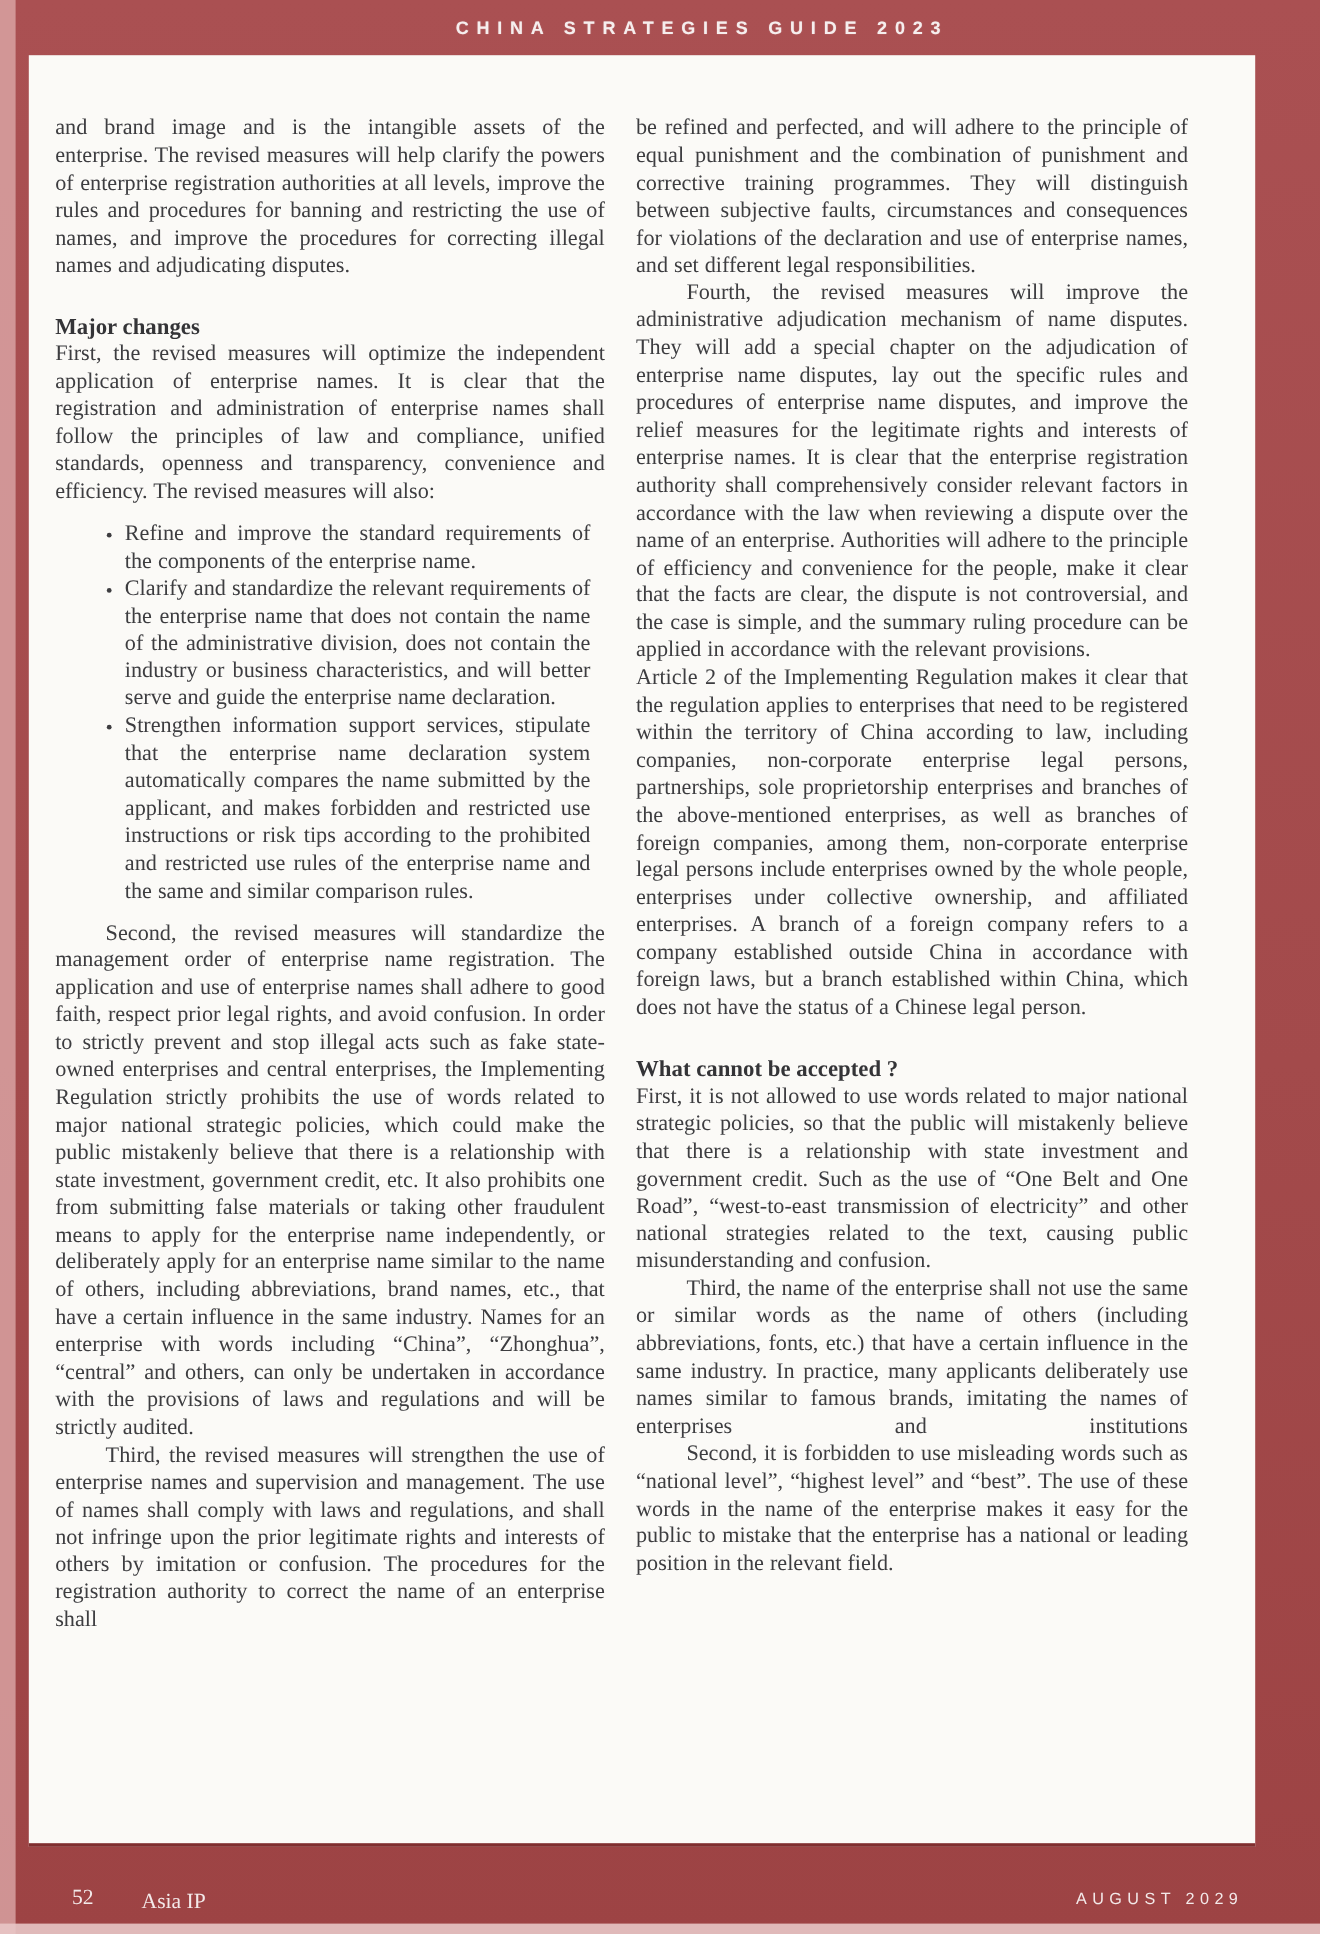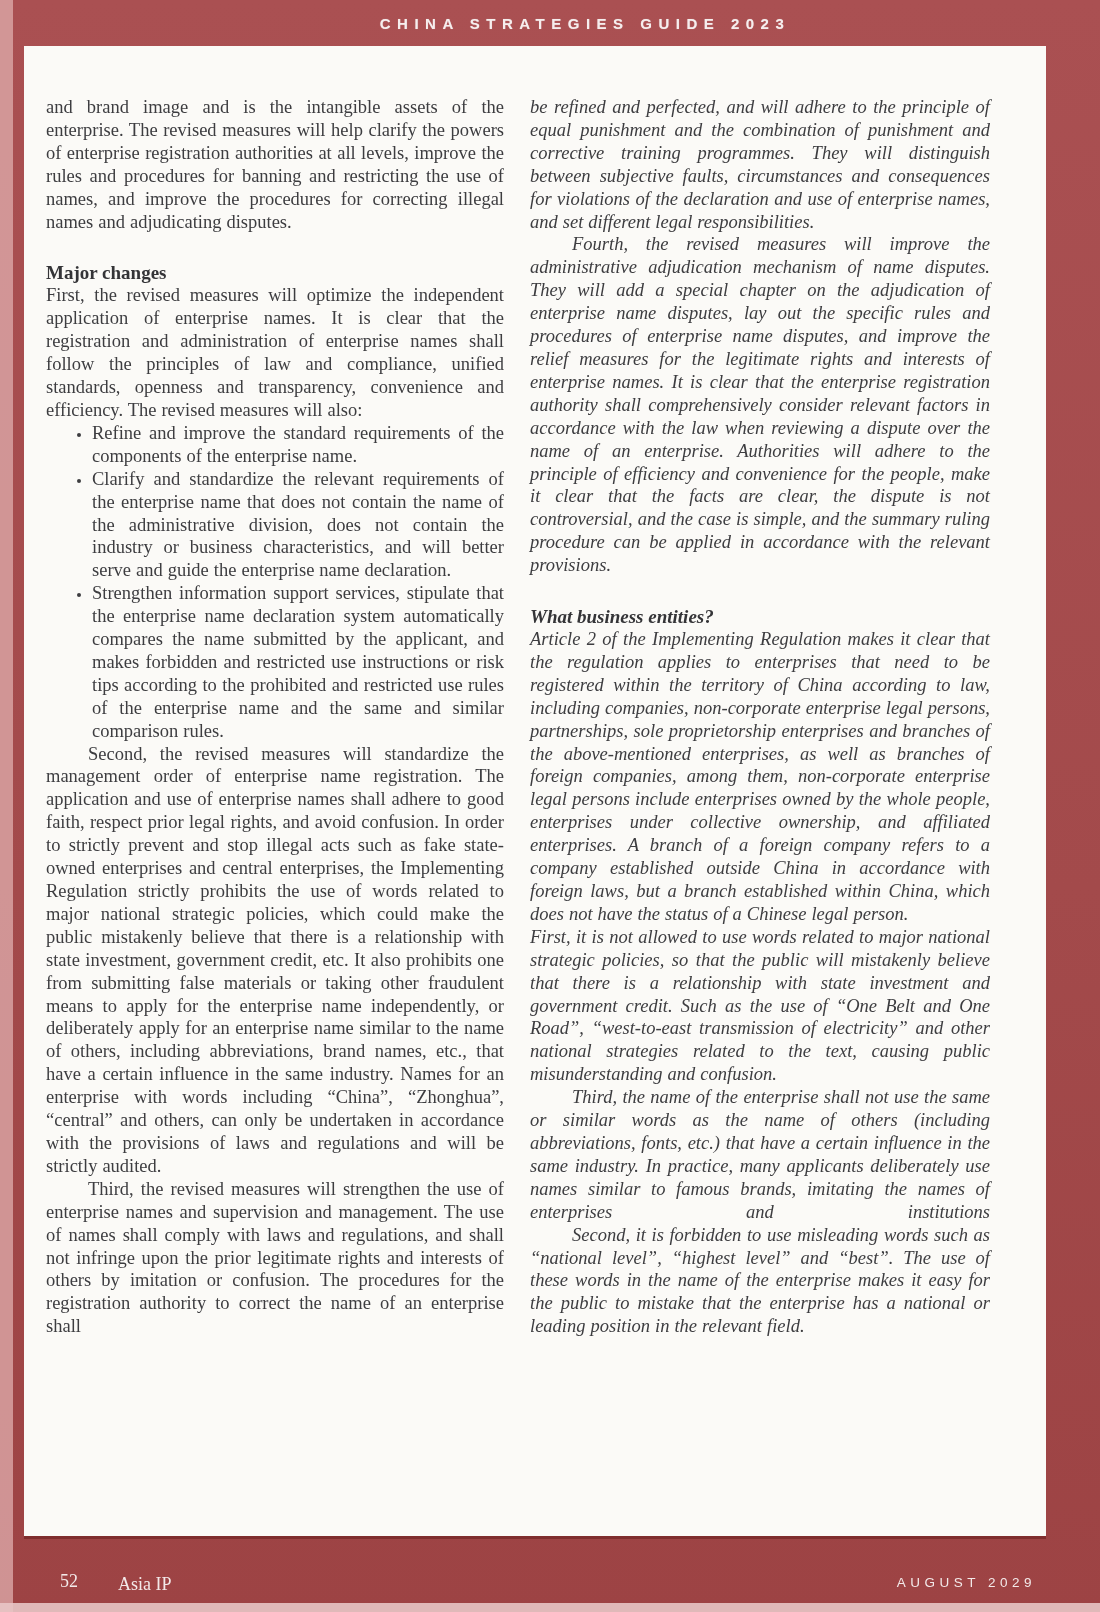--- a/index.html
+++ b/index.html
@@ -41,21 +41,21 @@
     position:absolute; left:24px; top:46px;
     width:1022px; height:1493px;
     background:#fbfaf7;
     border-bottom:3px solid #7f2e2e;
     box-sizing:border-box;
     padding:50px 0 0 22px;
     overflow:hidden;
   }
   .cols { display:flex; gap:26px; }
   .col { width:458px; }
-  .col-right { width:460px;font-style:italic; }
+  .col-right { width:460px; }
   .p, .bullets li {
     margin:0;
     font-size:18.5px;
     line-height:22.9px;
     color:#3d3d40;
     text-align:justify;
     word-spacing:.02em;
   }
   .p.indent { text-indent:42px; }
   .p.gap { }
@@ -63,21 +63,21 @@
   .h {
     margin:28px 0 0 0;
     font-size:19px;
     line-height:23px;
     font-weight:bold;
     color:#343437;
     text-align:left;
   }
   .h.first { margin-top:28px; }
   .bullets {
-    margin:0; padding:0 0 0 46px;
+    margin:12px; padding:0 0 0 46px;
     list-style:disc outside;
   }
   .bullets li::marker { font-size:13px; color:#3d3d40; }
   
   .footband {
     position:absolute; left:0; top:1551px; width:100%; height:61px;
     color:#f3e9e9;
   }
   .pageno {
     position:absolute; left:60px; top:20px;
@@ -121,22 +121,22 @@
           <li>Clarify and standardize the relevant requirements of the enterprise name that does not contain the name of the administrative division, does not contain the industry or business characteristics, and will better serve and guide the enterprise name declaration.</li>
           <li>Strengthen information support services, stipulate that the enterprise name declaration system automatically compares the name submitted by the applicant, and makes forbidden and restricted use instructions or risk tips according to the prohibited and restricted use rules of the enterprise name and the same and similar comparison rules.</li>
         </ul>
         <p class="p indent gap">Second, the revised measures will standardize the management order of enterprise name registration. The application and use of enterprise names shall adhere to good faith, respect prior legal rights, and avoid confusion. In order to strictly prevent and stop illegal acts such as fake state-owned enterprises and central enterprises, the Implementing Regulation strictly prohibits the use of words related to major national strategic policies, which could make the public mistakenly believe that there is a relationship with state investment, government credit, etc. It also prohibits one from submitting false materials or taking other fraudulent means to apply for the enterprise name independently, or deliberately apply for an enterprise name similar to the name of others, including abbreviations, brand names, etc., that have a certain influence in the same industry. Names for an enterprise with words including “China”, “Zhonghua”, “central” and others, can only be undertaken in accordance with the provisions of laws and regulations and will be strictly audited.</p>
         <p class="p indent runover">Third, the revised measures will strengthen the use of enterprise names and supervision and management. The use of names shall comply with laws and regulations, and shall not infringe upon the prior legitimate rights and interests of others by imitation or confusion. The procedures for the registration authority to correct the name of an enterprise shall</p>
       </section>
 
       <section class="col col-right">
         <p class="p">be refined and perfected, and will adhere to the principle of equal punishment and the combination of punishment and corrective training programmes. They will distinguish between subjective faults, circumstances and consequences for violations of the declaration and use of enterprise names, and set different legal responsibilities.</p>
         <p class="p indent">Fourth, the revised measures will improve the administrative adjudication mechanism of name disputes. They will add a special chapter on the adjudication of enterprise name disputes, lay out the specific rules and procedures of enterprise name disputes, and improve the relief measures for the legitimate rights and interests of enterprise names. It is clear that the enterprise registration authority shall comprehensively consider relevant factors in accordance with the law when reviewing a dispute over the name of an enterprise. Authorities will adhere to the principle of efficiency and convenience for the people, make it clear that the facts are clear, the dispute is not controversial, and the case is simple, and the summary ruling procedure can be applied in accordance with the relevant provisions.</p>
-        <h2 class="h">What business entities?</h2>
         <p class="p">Article 2 of the Implementing Regulation makes it clear that the regulation applies to enterprises that need to be registered within the territory of China according to law, including companies, non-corporate enterprise legal persons, partnerships, sole proprietorship enterprises and branches of the above-mentioned enterprises, as well as branches of foreign companies, among them, non-corporate enterprise legal persons include enterprises owned by the whole people, enterprises under collective ownership, and affiliated enterprises. A branch of a foreign company refers to a company established outside China in accordance with foreign laws, but a branch established within China, which does not have the status of a Chinese legal person.</p>
+        <h2 class="h">What cannot be accepted ?</h2>
         <p class="p">First, it is not allowed to use words related to major national strategic policies, so that the public will mistakenly believe that there is a relationship with state investment and government credit. Such as the use of “One Belt and One Road”, “west-to-east transmission of electricity” and other national strategies related to the text, causing public misunderstanding and confusion.</p>
         <p class="p indent runover">Third, the name of the enterprise shall not use the same or similar words as the name of others (including abbreviations, fonts, etc.) that have a certain influence in the same industry. In practice, many applicants deliberately use names similar to famous brands, imitating the names of enterprises and institutions</p>
         <p class="p indent">Second, it is forbidden to use misleading words such as “national level”, “highest level” and “best”. The use of these words in the name of the enterprise makes it easy for the public to mistake that the enterprise has a national or leading position in the relevant field.</p>
       </section>
 
     </div>
   </main>
 
   <footer class="footband">
     <span class="pageno">52</span>

